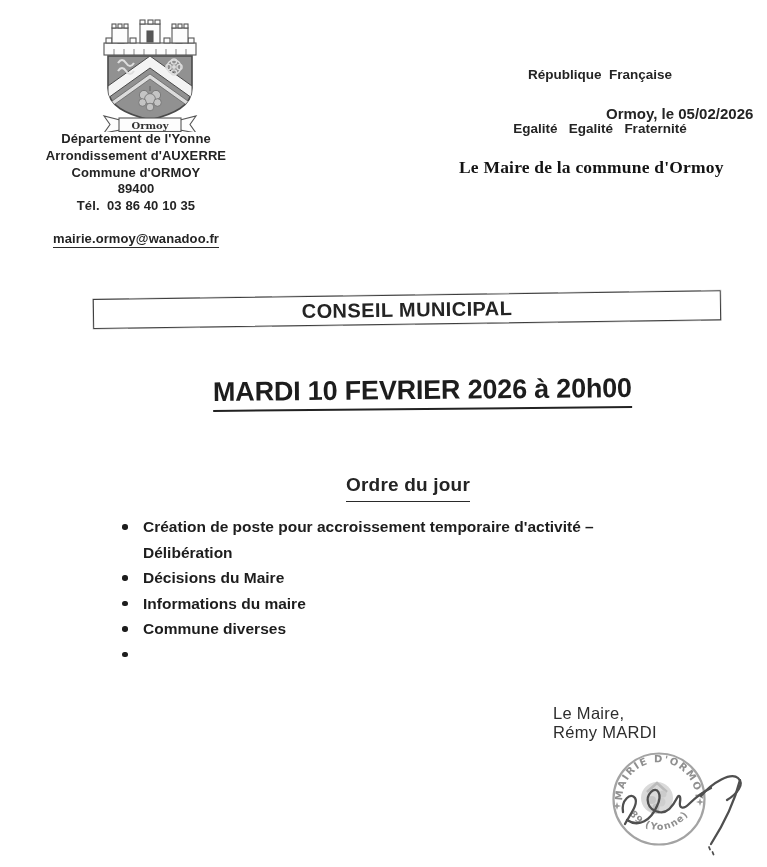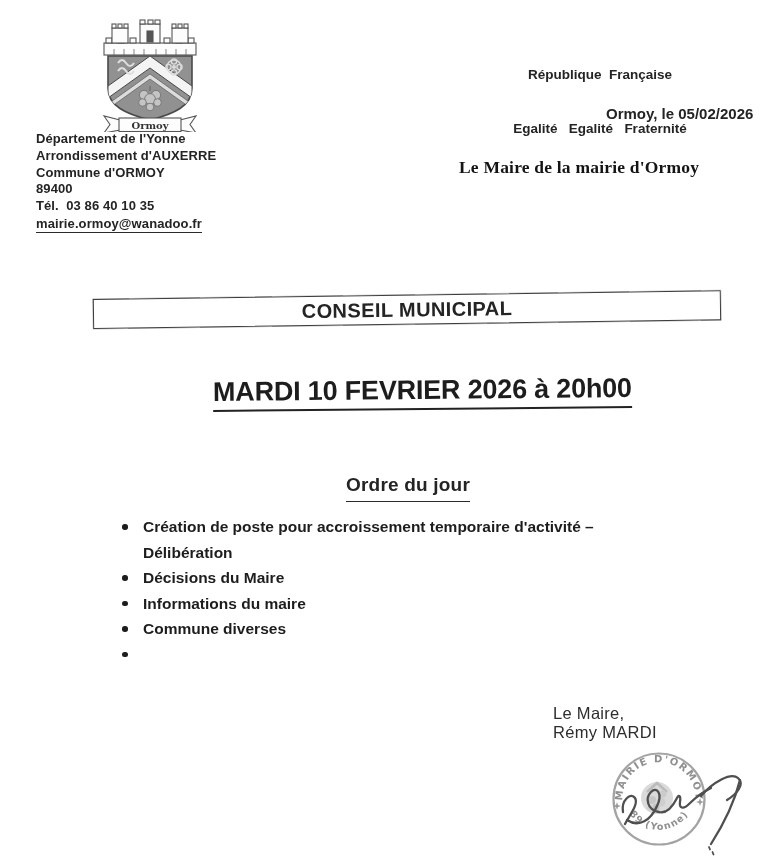--- a/index.html
+++ b/index.html
@@ -10,25 +10,26 @@
     height: 867px;
     background: #ffffff;
     overflow: hidden;
     font-family: "Liberation Sans", sans-serif;
     color: #1f1f1f;
   }
   
   .crest { position: absolute; left: 90px; top: 10px; width: 120px; height: 122px; }
   .left-block {
     position: absolute; left: 36px; top: 131px; width: 200px;
+    text-align: center;
     font-size: 13px; font-weight: 700; line-height: 16.8px;
     letter-spacing: 0.1px; color: #242424;
   }
   .left-block .pre { white-space: pre-wrap; }
-  .email-line { margin-top: 1px; }
+  .email-line { margin-top: 16px; }
   .email-line span { border-bottom: 1.6px solid #2a2a2a; padding-bottom: 1px; }
   
   .republic {
     position: absolute; left: 468px; top: 30px; width: 264px;
     text-align: center; font-size: 13.5px; font-weight: 700;
     line-height: 18px; color: #242424; white-space: pre-wrap;
   }
   .dateline {
     position: absolute; left: 565px; top: 105px;
     font-size: 15px; font-weight: 700; color: #242424; white-space: pre-wrap; margin-left: 41px;
@@ -186,21 +187,21 @@
     <div class="email-line">
       <span>mairie.ormoy@wanadoo.fr</span>
     </div>
   </div>
 
   <div class="republic">
     <div>République  Française</div>
     <div>Egalité   Egalité   Fraternité</div>
   </div>
   <div class="dateline">Ormoy, le 05/02/2026</div>
-  <div class="sender-line">Le Maire de la mairie d'Ormoy</div>
+  <div class="sender-line">Le Maire de la commune d'Ormoy</div>
 
   <div class="title-box">
     <span>CONSEIL MUNICIPAL</span>
   </div>
 
   <div class="meeting">
     <span>MARDI 10 FEVRIER 2026 à 20h00</span>
   </div>
 
   <div class="agenda-heading">

